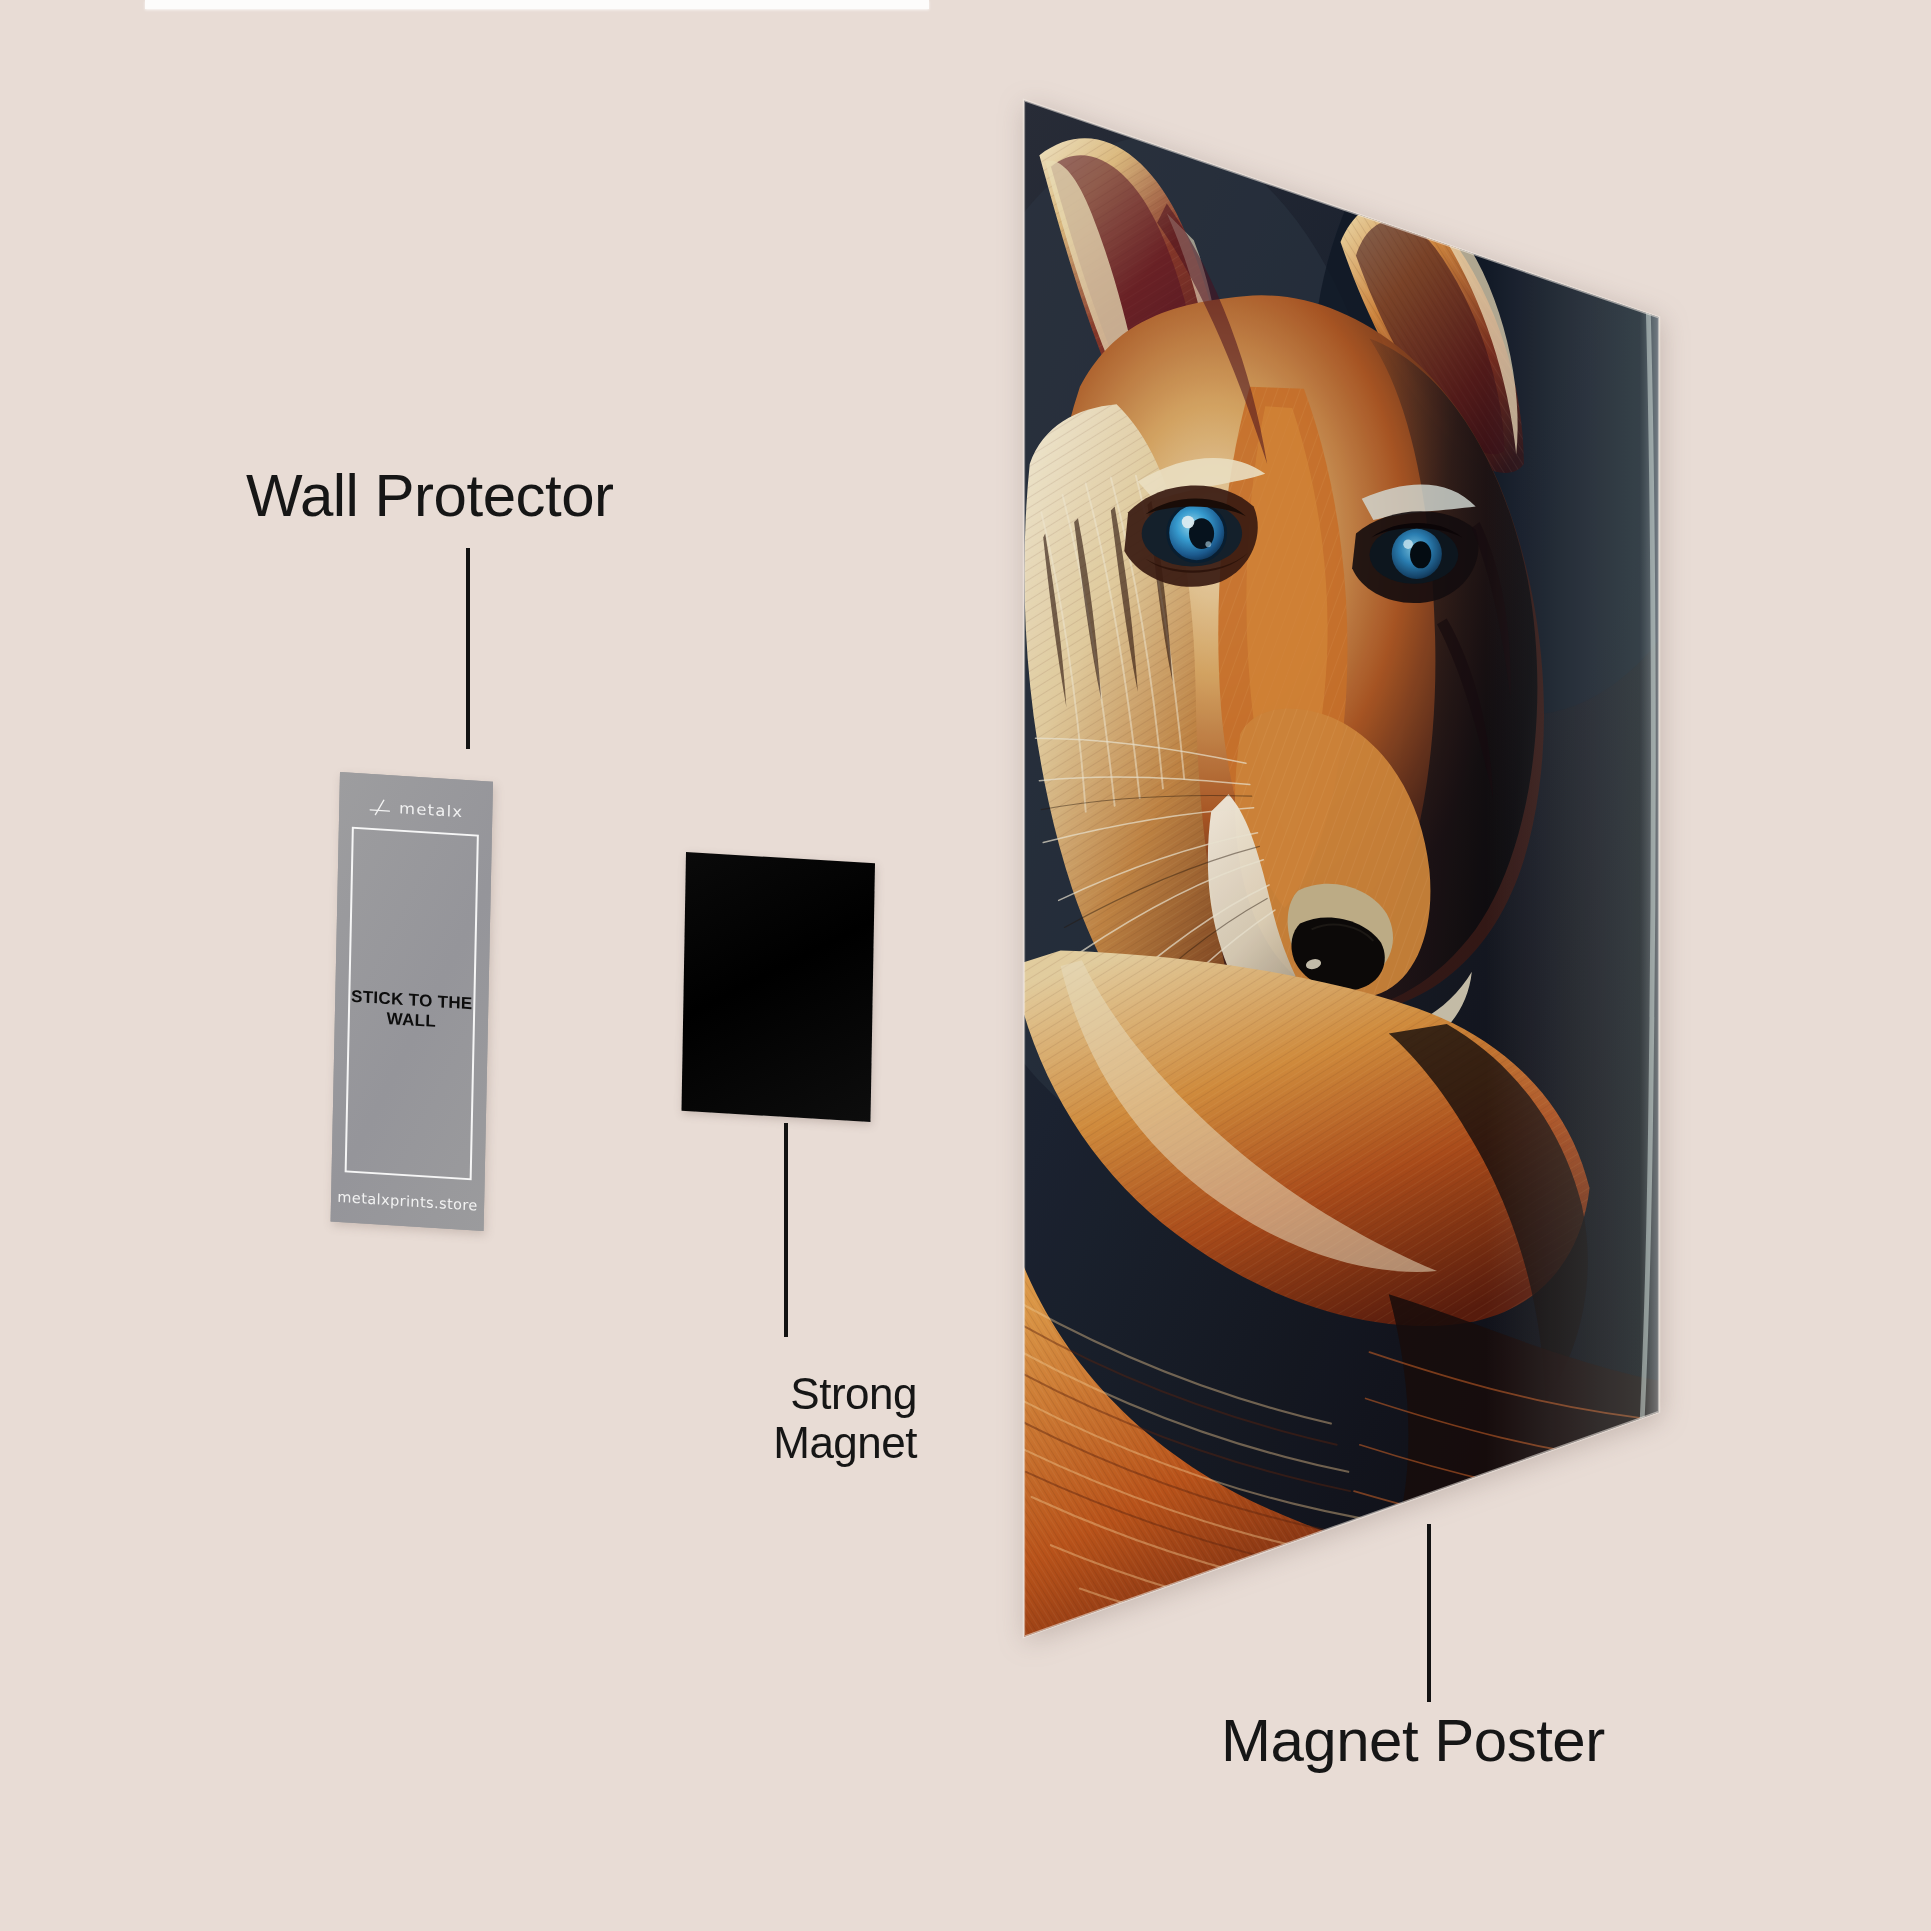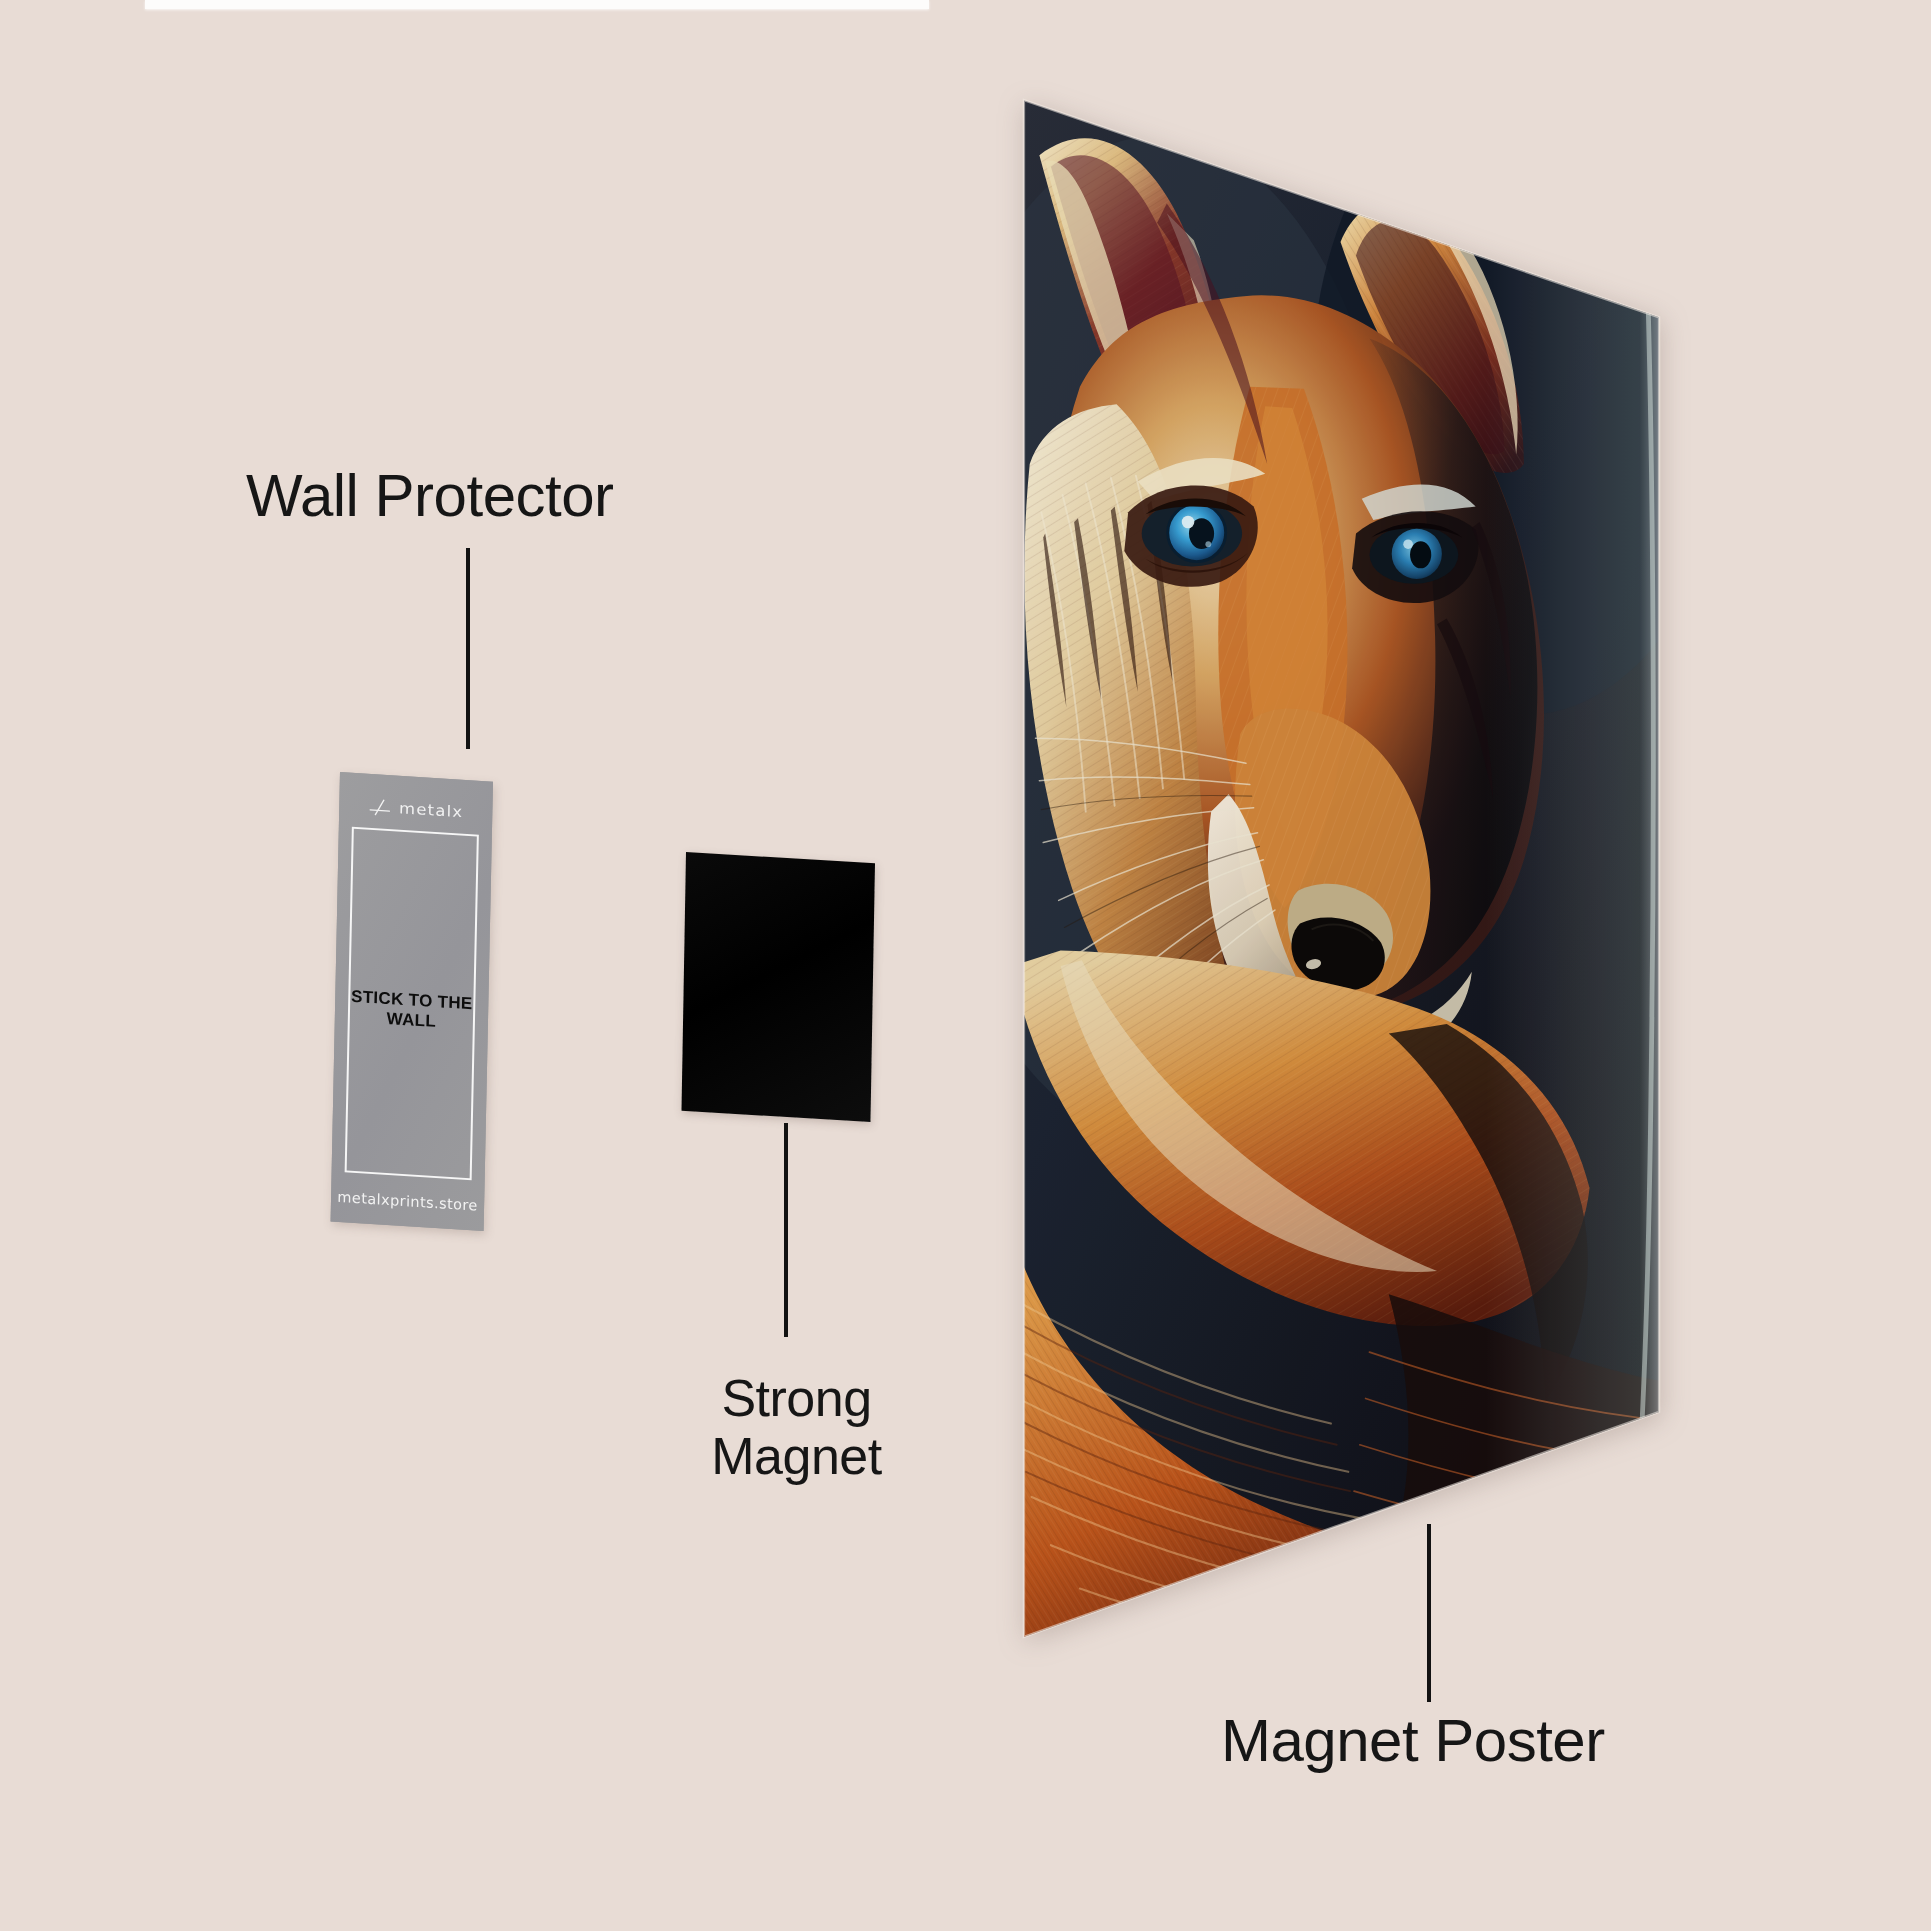--- a/index.html
+++ b/index.html
@@ -21,21 +21,21 @@
   
   .callout-label {
     position:absolute;
     color:#161616;
     font-weight:400;
     letter-spacing:-0.5px;
     line-height:1.12;
     white-space:pre-line;
   }
   #label-wall-protector { left:246px; top:462px; font-size:60px; }
-  #label-strong-magnet  { left:676px; top:1369px; font-size:52px; text-align:center; width:241px; }
+  #label-strong-magnet  { left:676px; top:1369px; font-size:44px; text-align:right; width:241px; }
   #label-metal-poster   { left:1221px; top:1707px; font-size:60px; }
 
   
   .leader {
     position:absolute; width:3.9px; background:#121212;
   }
   #leader-wall-protector { left:466px; top:548px;  height:201px; }
   #leader-magnet         { left:784px; top:1123px; height:214px; }
   #leader-poster         { left:1427px; top:1524px; height:178px; }
 

